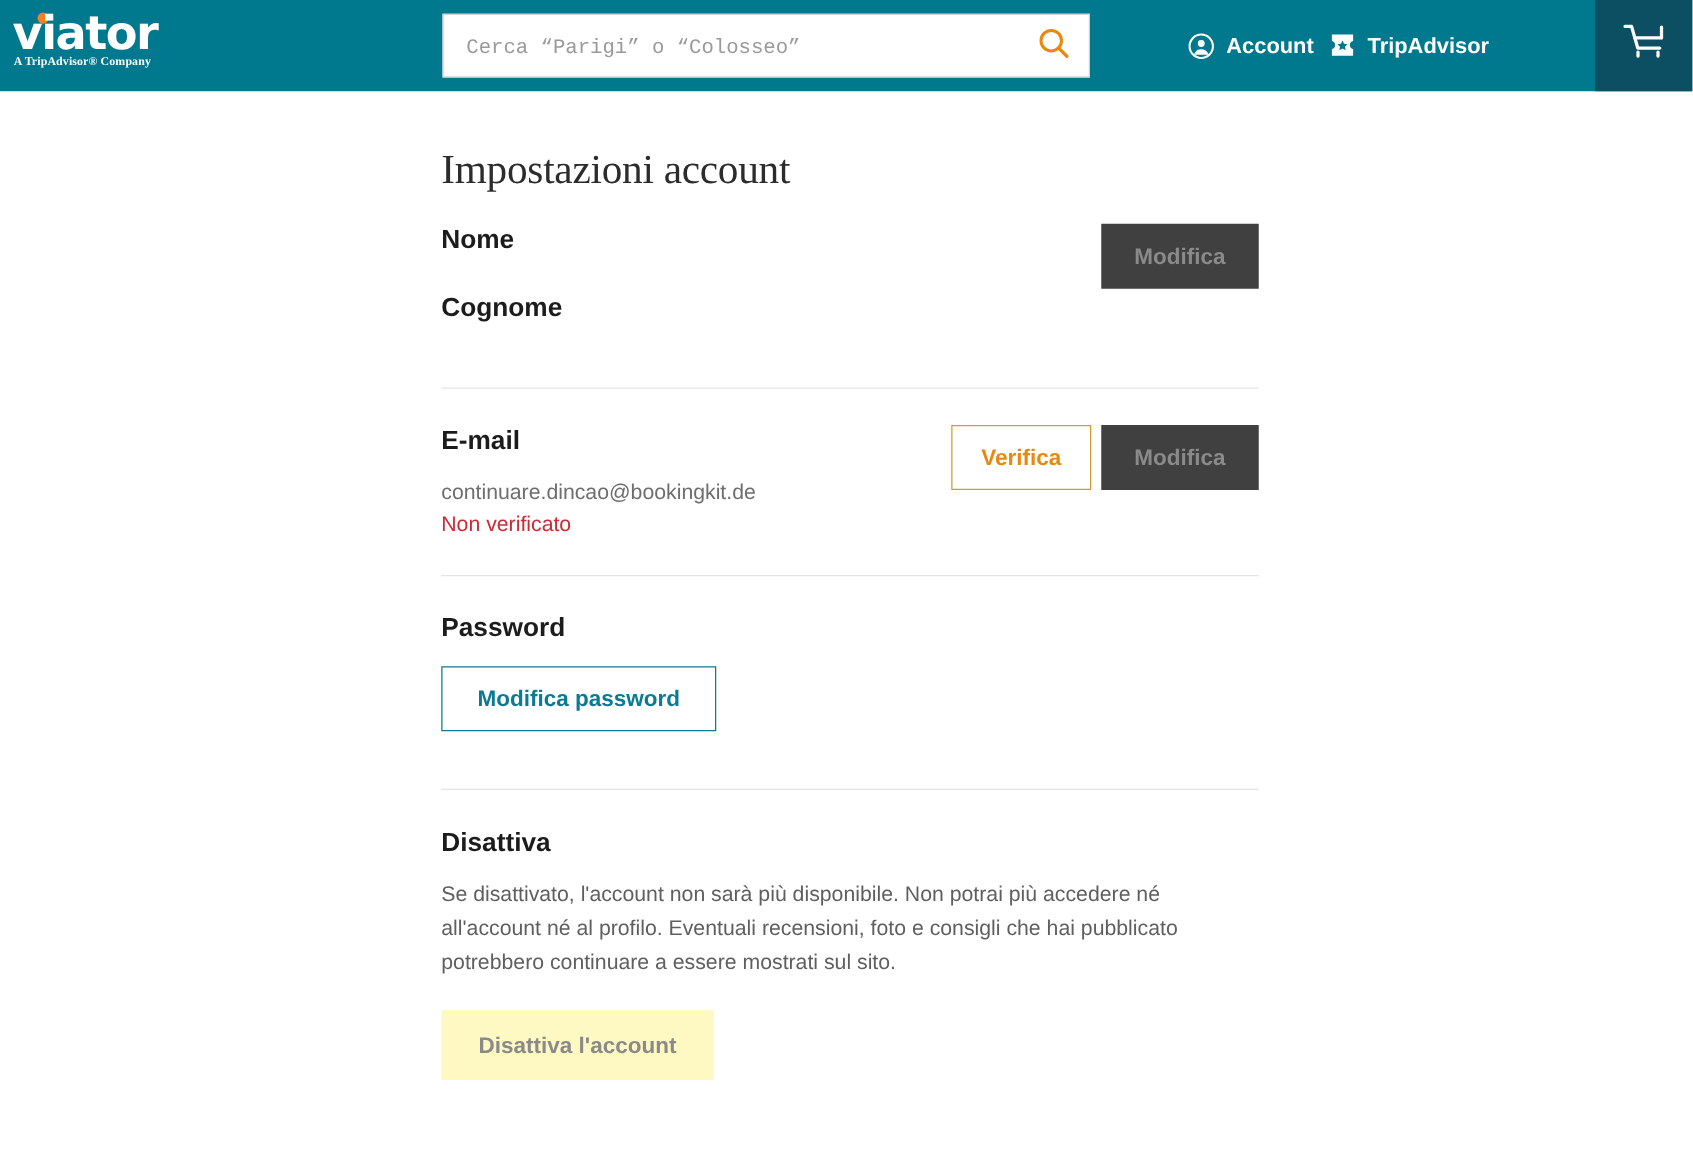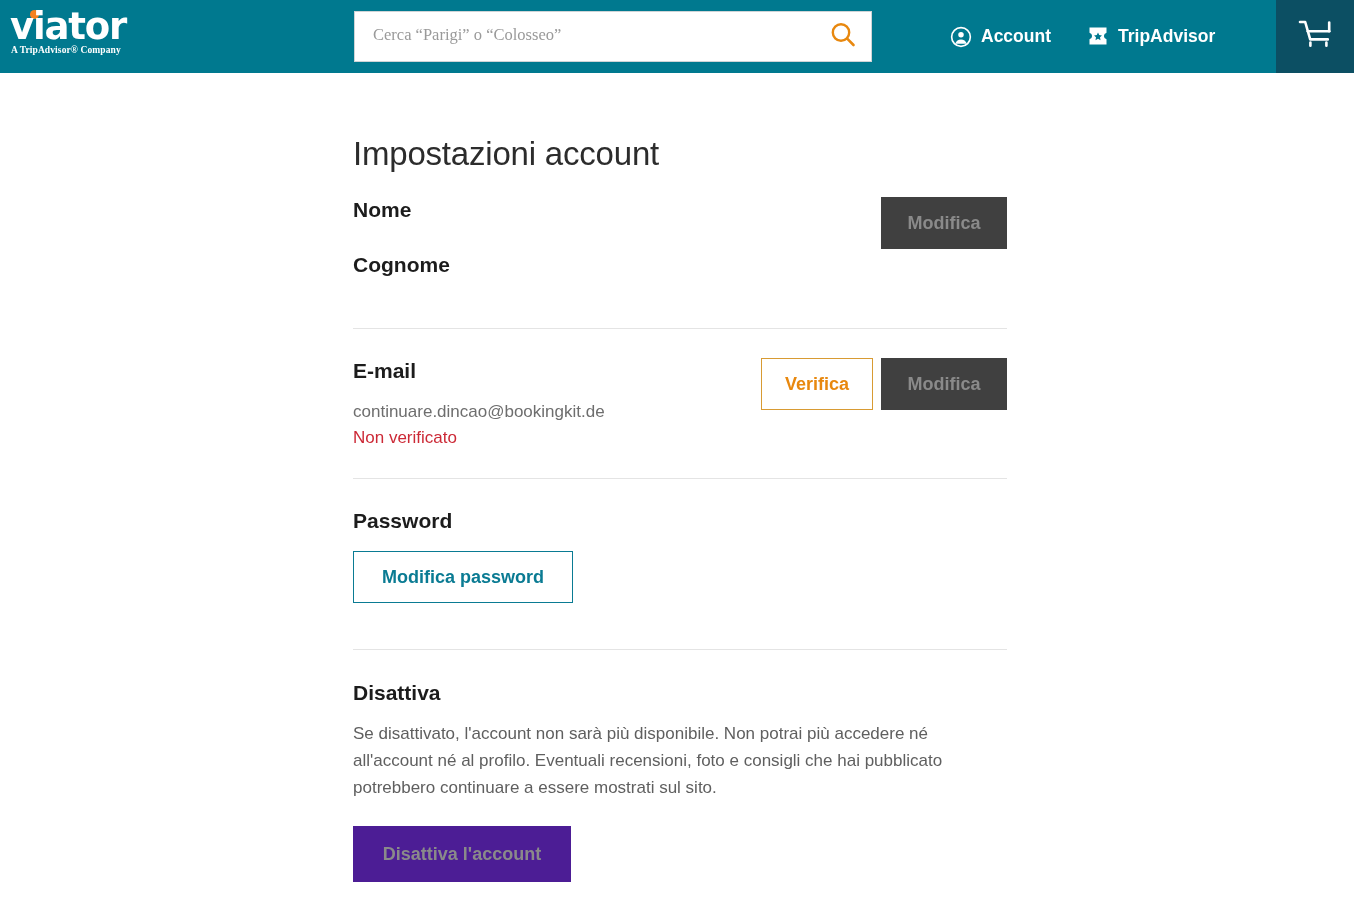--- a/index.html
+++ b/index.html
@@ -74,22 +74,22 @@
     background: #ffffff;
     border: 1px solid #cfd4d6;
     display: flex;
     align-items: center;
   }
   .search-input {
     flex: 1;
     border: none;
     outline: none;
     height: 47px;
-    font-family: Liberation Serif, serif;
-    font-size: 12px;
+    font-family: Liberation Mono, monospace;
+    font-size: 19px;
     color: #8b5cf6;
     padding: 0 10px 0 18px;
     background: transparent;
   }
   .search-input::placeholder {
     color: #9a9a9a;
     font-size: 16.5px;
   }
   .search-btn {
     width: 56px;
@@ -103,21 +103,21 @@
     padding: 0;
   }
 
   .nav-links {
     position: absolute;
     left: 950px;
     top: 0;
     height: 73px;
     display: flex;
     align-items: center;
-    gap: 36px;
+    gap: 12px;
   }
   .nav-item {
     display: flex;
     align-items: center;
     gap: 9px;
     color: #ffffff;
     font-size: 17.5px;
     font-weight: 600;
     text-decoration: none;
     cursor: pointer;
@@ -151,26 +151,26 @@
     background: #ffffff;
   }
   .content {
     position: absolute;
     left: 353px;
     top: 0;
     width: 654px;
   }
 
   .page-title {
-    font-family: Liberation Sans, sans-serif;
+    font-family: Liberation Serif, serif;
     font-size: 33px;
     font-weight: 400;
     color: #2c2c2c;
     margin: 0;
-    padding-top: 62px;
+    padding-top: 45px;
     letter-spacing: -0.2px;
   }
 
   .section {
     position: relative;
   }
   .row {
     display: flex;
     justify-content: space-between;
     align-items: flex-start;
@@ -241,21 +241,21 @@
   .btn-outline-teal {
     background: #ffffff;
     color: #0a7b93;
     border: 1.5px solid #0a7b93;
     font-size: 18px;
     font-weight: 700;
     width: 220px;
     height: 52px;
   }
   .btn-deactivate {
-    background: #4c1d95;
+    background: #fef9c3;
     color: #8a8a8a;
     border: none;
     font-size: 18px;
     font-weight: 600;
     width: 218px;
     height: 56px;
     cursor: default;
   }
   .btn-group {
     display: flex;

